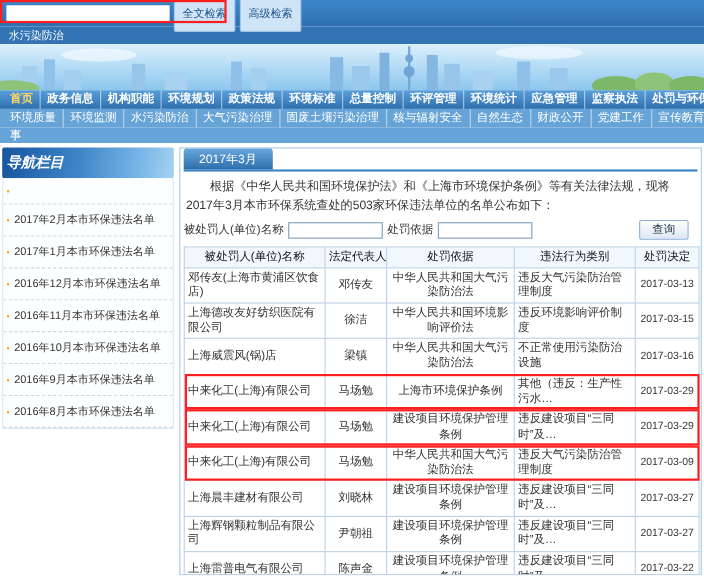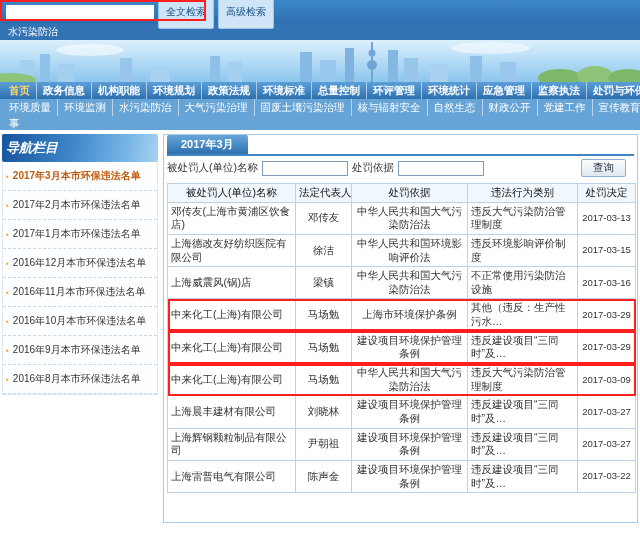--- a/index.html
+++ b/index.html
@@ -47,21 +47,21 @@
   .sidebar ul { list-style:none; border:1px solid #dce9f4; border-top:none; background:#fdfeff; }
   .sidebar-item { display:flex; align-items:center; gap:4px; padding:7px 3px;
       border-bottom:1px dashed #c9d8e6; font-size:10px; color:#333; cursor:pointer;
       white-space:nowrap; overflow:hidden; }
   .sidebar-item .bullet { color:#f6a623; font-size:8px; flex:none; }
   .sidebar-item.active .slabel { color:#c05c10; font-weight:bold; }
 
   
   .main { flex:1; border:1px solid #a9c9e6; padding:1px 3px 0 3px; min-width:0; overflow:hidden; }
   .tab-row { border-bottom:2px solid #3f86c6; height:20px; display:flex; align-items:flex-end; }
-  .tab { background:linear-gradient(#6aaade,#2e6fae); color:#fff; font-size:11px; font-weight:bold;
+  .tab { background:linear-gradient(#6aaade,#2e6fae); color:#fff; font-size:11px; font-weight:normal;
          padding:3px 14px 2px; border-radius:4px 4px 0 0; cursor:pointer; white-space:nowrap; }
   .intro { font-size:11px; color:#333; line-height:1.55; text-indent:2em; margin:6px 2px 4px; }
   .filter { display:flex; align-items:center; gap:4px; font-size:10.5px; color:#333; margin:3px 0 6px; }
   .filter label { white-space:nowrap; }
   .filter input { width:86px; height:15px; border:1px solid #7f9db9; font-size:10px; padding:0 2px; }
   .query-btn { font-size:10.5px; height:18px; padding:0 11px; margin-left:auto; margin-right:8px;
       background:linear-gradient(#fdfdfd,#dde8f2); border:1px solid #8ab0d6; border-radius:2px;
       color:#234; cursor:pointer; white-space:nowrap; }
 
   
@@ -158,21 +158,20 @@
 
 <div class="content">
 
   <div class="sidebar">
     <div class="sidebar-header">
       <span>导航栏目</span>
     </div>
     <ul>
         <li class="sidebar-item active">
           <span class="bullet">▪</span>
-          <span class="slabel">2017年3月本市环保违法名单</span>
         </li>
         <li class="sidebar-item">
           <span class="bullet">▪</span>
           <span class="slabel">2017年2月本市环保违法名单</span>
         </li>
         <li class="sidebar-item">
           <span class="bullet">▪</span>
           <span class="slabel">2017年1月本市环保违法名单</span>
         </li>
         <li class="sidebar-item">
@@ -196,20 +195,21 @@
           <span class="slabel">2016年8月本市环保违法名单</span>
         </li>
       </ul>
   </div>
 
   <div class="main">
     <div class="tab-row">
       <div class="tab">2017年3月</div>
     </div>
 
+    <p class="intro">根据《中华人民共和国环境保护法》和《上海市环境保护条例》等有关法律法规，现将2017年3月本市环保系统查处的503家环保违法单位的名单公布如下：</p>
 
     <div class="filter">
       <label>被处罚人(单位)名称</label>
       <input style="">
       <label>处罚依据</label>
       <input style="">
       <button class="query-btn">查询</button>
     </div>
 
     <table>

